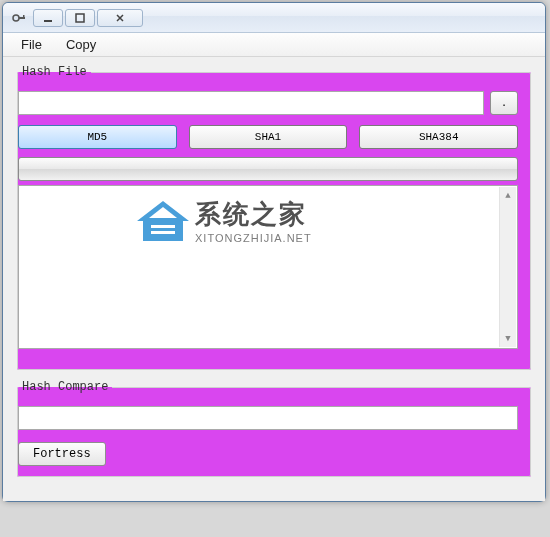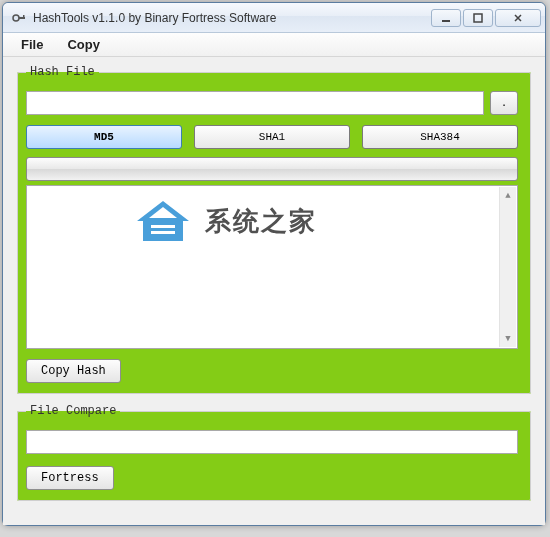--- a/index.html
+++ b/index.html
@@ -55,32 +55,32 @@
   border-bottom: 1px solid #d6d6d6;
   display: flex;
   align-items: stretch;
   padding: 0 6px;
 }
 .menu-item {
   padding: 4px 12px;
   font-size: 13px;
   color: #222;
   cursor: pointer;
-  display: flex; align-items: center; font-weight: bold;
+  display: flex; align-items: center;
 }
 .client {
   padding: 8px 14px 14px 14px;
   background: #f0f0f0;
 }
 fieldset {
   border: 1px solid #cfcfcf;
   border-radius: 2px;
-  padding: 12px 12px 10px 8px;
+  padding: 12px 12px 10px 0;
   margin-bottom: 10px;
-  background: #84cc16;
+  background: #d946ef;
 }
 legend {
   font-family: "Courier New", monospace;
   font-size: 12px;
   color: #333;
   padding: 0 4px;
 }
 .file-row { display: flex; gap: 6px; margin-bottom: 10px; }
 .text-input {
   flex: 1;
@@ -108,21 +108,20 @@
   border: 1px solid #7a7a7a;
   border-radius: 3px;
   background: linear-gradient(to bottom, #fefefe, #e8e8e8);
   font-family: "Courier New", monospace;
   font-size: 11px;
   cursor: pointer;
 }
 .hash-btn.active {
   background: linear-gradient(to bottom, #e8f3ff, #b7daff);
   border-color: #3c7fb1;
-  font-weight: bold;
 }
 .progress-bar {
   height: 24px;
   border: 1px solid #8a8a8a;
   border-radius: 3px;
   background: linear-gradient(to bottom, #fdfdfd 0%, #e9e9e9 48%, #d9d9d9 52%, #f2f2f2 100%);
   margin-bottom: 4px;
 }
 .output-area {
   position: relative;
@@ -167,21 +166,21 @@
   padding: 2px 4px;
   margin-bottom: 12px;
   font-family: "Courier New", monospace;
   font-size: 12px;
 }
 .watermark {
   position: absolute;
   top: 140px; left: 130px;
   pointer-events: none;
   opacity: 0.85;
-  display: flex; align-items: center; gap: 12px;
+  display: flex; gap: 2px;
 }
 .wm-logo {
   width: 60px; height: 48px;
 }
 .wm-text-main {
   font-size: 26px;
   font-weight: bold;
   color: #333;
   letter-spacing: 2px;
 }
@@ -196,21 +195,20 @@
 
 <div class="window">
   <div class="titlebar">
     <span class="title-icon">
       <svg viewBox="0 0 16 16">
           <circle cx="5" cy="8" r="3" fill="none" stroke="#555" stroke-width="1.5"></circle>
           <rect x="8" y="7" width="6" height="2" fill="#555"></rect>
           <rect x="12" y="5" width="1.5" height="3" fill="#555"></rect>
         </svg>
     </span>
-    <span class="title-text">HashTools v1.1.0 by Binary Fortress Software</span>
     <div class="win-buttons">
       <div class="win-btn">
         <svg viewBox="0 0 10 10">
             <rect x="1" y="7" width="8" height="2" fill="#444"></rect>
           </svg>
       </div>
       <div class="win-btn">
         <svg viewBox="0 0 10 10">
             <rect x="1" y="1" width="8" height="8" fill="none" stroke="#444" stroke-width="1.5"></rect>
           </svg>
@@ -247,35 +245,35 @@
       <div class="progress-bar"></div>
 
       <div class="output-area">
         <span></span>
         <div class="scroll-track">
           <div class="scroll-arrow">▲</div>
           <div class="scroll-arrow">▼</div>
         </div>
       </div>
 
-      <button class="std-btn">Copy Hash</button>
     </fieldset>
 
     <fieldset>
-      <legend>File Compare</legend>
+      <legend>Hash Compare</legend>
       <input type="text" class="compare-input" value="" style="">
       <button class="std-btn">Fortress</button>
     </fieldset>
 
     <div class="watermark">
       <svg class="wm-logo" viewBox="0 0 60 48">
         <path d="M30 4 L56 24 L50 24 L50 44 L10 44 L10 24 L4 24 Z" fill="#2a8fd4"></path>
         <rect x="18" y="28" width="24" height="3" fill="#fff"></rect>
         <rect x="18" y="34" width="24" height="3" fill="#fff"></rect>
         <path d="M30 10 L44 21 L16 21 Z" fill="#fff"></path>
       </svg>
       <div>
         <div class="wm-text-main">系统之家</div>
+        <div class="wm-text-sub">XITONGZHIJIA.NET</div>
       </div>
     </div>
 
   </div>
 </div>
 
 </body></html>

